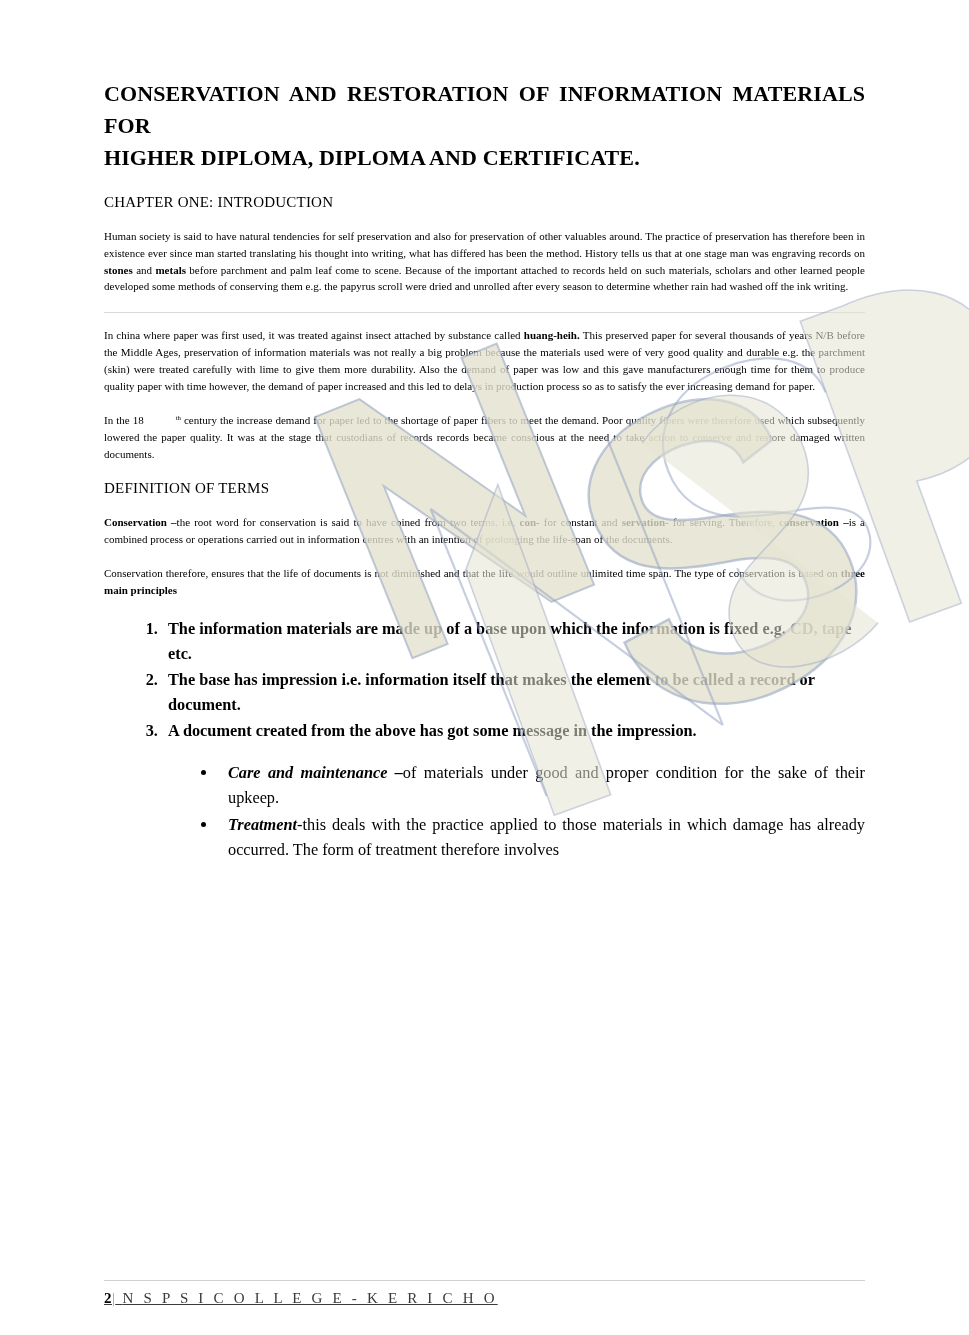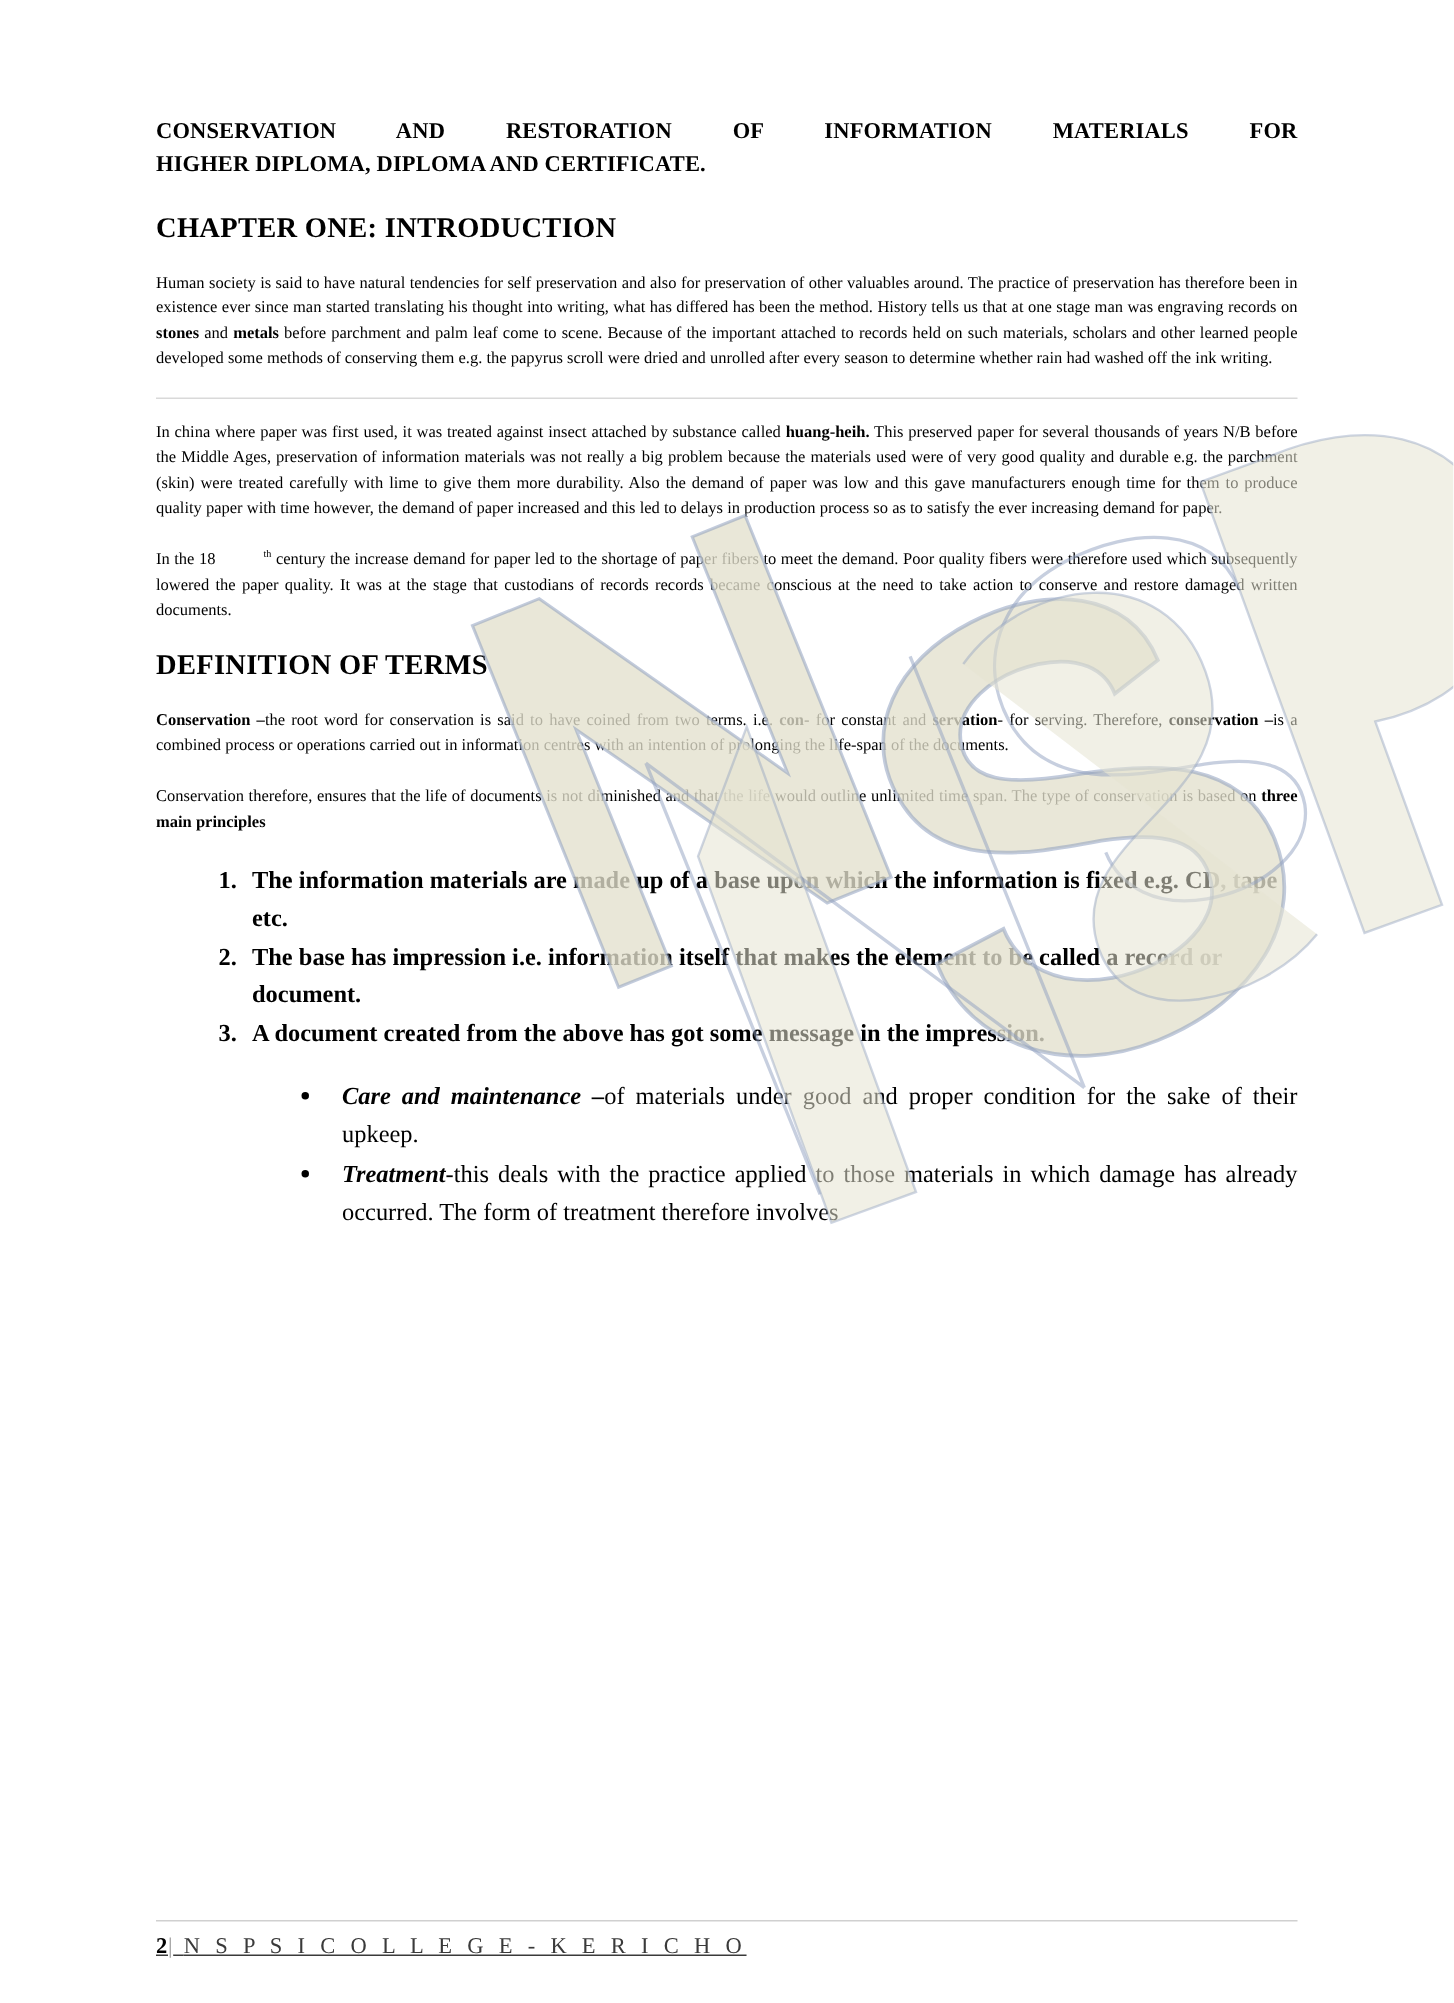--- a/index.html
+++ b/index.html
@@ -27,33 +27,33 @@
     position: absolute;
     left: 0; top: 0;
     width: 969px; height: 1335px;
     pointer-events: none;
     z-index: 5;
   }
 
   
   .doc-title {
     font-weight: bold;
-    font-size: 15px;
+    font-size: 22px;
     line-height: 1.45;
     text-align: justify;
     text-align-last: justify;
     margin: 0 0 20px 0;
     letter-spacing: 0.1px;
   }
   .doc-title .l2 {
     text-align-last: left;
   }
   h2.heading {
-    font-weight: bold;
-    font-size: 19px;
+    font-weight: normal;
+    font-size: 15px;
     margin: 0 0 17px 0;
     letter-spacing: 0.2px;
   }
   p.para {
     font-size: 11px;
     line-height: 1.54;
     text-align: justify;
     margin: 0 0 17px 0;
   }
 

